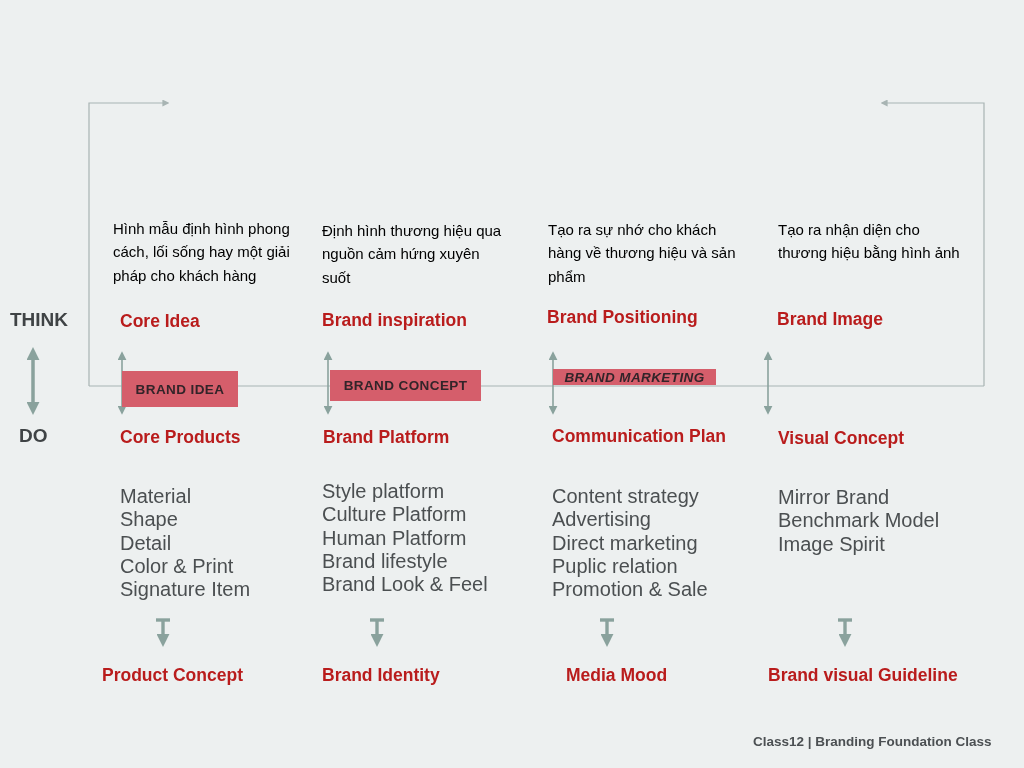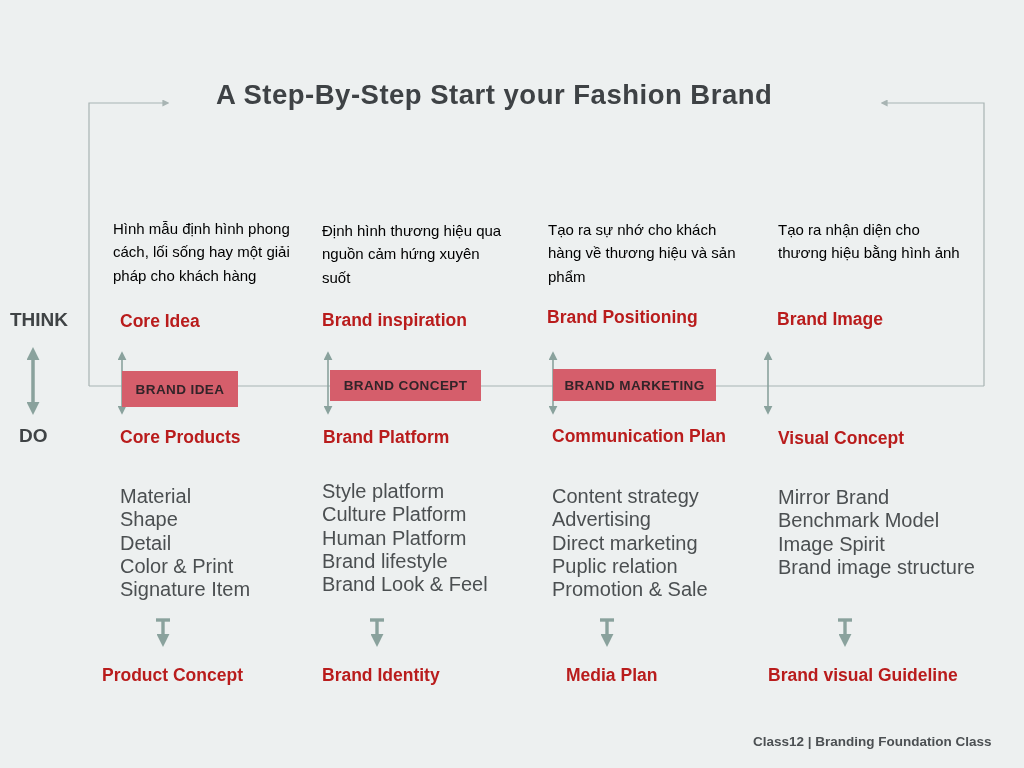--- a/index.html
+++ b/index.html
@@ -20,21 +20,21 @@
   .hd{position:absolute;z-index:2;font-size:17.5px;font-weight:bold;color:#b91c1c;white-space:nowrap;}
   .c1.think-item{left:120px;top:311px;}
   .c2.think-item{left:322px;top:310px;}
   .c3.think-item{left:547px;top:307px;}
   .c4.think-item{left:777px;top:309px;}
   .badge{position:absolute;z-index:3;background:#d55e6b;color:#332429;
          font-size:13.5px;font-weight:bold;letter-spacing:.4px;
          display:flex;align-items:center;justify-content:center;white-space:nowrap;}
   .b1{left:122px;top:371px;width:116px;height:36px;}
   .b2{left:330px;top:370px;width:151px;height:31px;}
-  .b3{left:553px;top:369px;width:163px;height:32px;}
+  .b3{left:553px;top:369px;width:163px;height:16px;font-style:italic;}
   .b4{left:770px;top:368px;width:161px;height:31px;}
   .c1.do-item{left:120px;top:427px;}
   .c2.do-item{left:323px;top:427px;}
   .c3.do-item{left:552px;top:426px;}
   .c4.do-item{left:778px;top:428px;}
   .list{position:absolute;z-index:2;font-size:20px;line-height:23.3px;color:#4b4f51;}
   .c1.list{left:120px;top:485px;}
   .c2.list{left:322px;top:480px;}
   .c3.list{left:552px;top:485px;}
   .c4.list{left:778px;top:486px;}
@@ -91,21 +91,20 @@
         <line x1="600" y1="620" x2="614" y2="620"></line>
         <line x1="607" y1="620" x2="607" y2="643" marker-end="url(#mGreenBig)"></line>
       </g>
       <g>
         <line x1="838" y1="620" x2="852" y2="620"></line>
         <line x1="845" y1="620" x2="845" y2="643" marker-end="url(#mGreenBig)"></line>
       </g>
     </g>
   </svg>
 
-  <h1 class="title">A Step-By-Step Start your Fashion Brand</h1>
 
   <div class="axis-label axis-think">THINK</div>
   <div class="axis-label axis-do">DO</div>
 
   <div class="desc c1">Hình mẫu định hình phong cách, lối sống hay một giải pháp cho khách hàng</div>
   <div class="hd think-item c1">Core Idea</div>
   <div class="badge b1">BRAND IDEA</div>
   <div class="hd do-item c1">Core Products</div>
   <div class="list c1">
     <div>Material</div>
@@ -133,27 +132,26 @@
   <div class="hd think-item c3">Brand Positioning</div>
   <div class="badge b3">BRAND MARKETING</div>
   <div class="hd do-item c3">Communication Plan</div>
   <div class="list c3">
     <div>Content strategy</div>
     <div>Advertising</div>
     <div>Direct marketing</div>
     <div>Puplic relation</div>
     <div>Promotion &amp; Sale</div>
   </div>
-  <div class="hd outcome c3">Media Plan</div>
+  <div class="hd outcome c3">Media Mood</div>
 
   <div class="desc c4">Tạo ra nhận diện cho thương hiệu bằng hình ảnh</div>
   <div class="hd think-item c4">Brand Image</div>
   <div class="hd do-item c4">Visual Concept</div>
   <div class="list c4">
     <div>Mirror Brand</div>
     <div>Benchmark Model</div>
     <div>Image Spirit</div>
-    <div>Brand image structure</div>
   </div>
   <div class="hd outcome c4">Brand visual Guideline</div>
 
   <div class="footer">Class12 | Branding Foundation Class</div>
 </div>
 
 </body></html>

